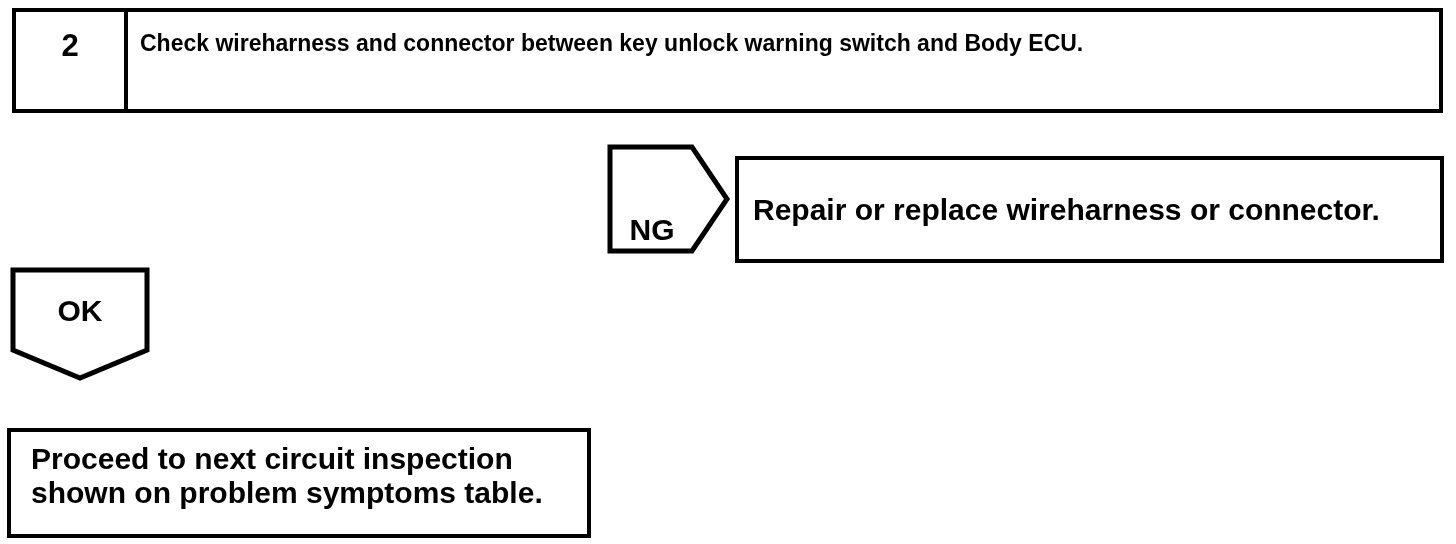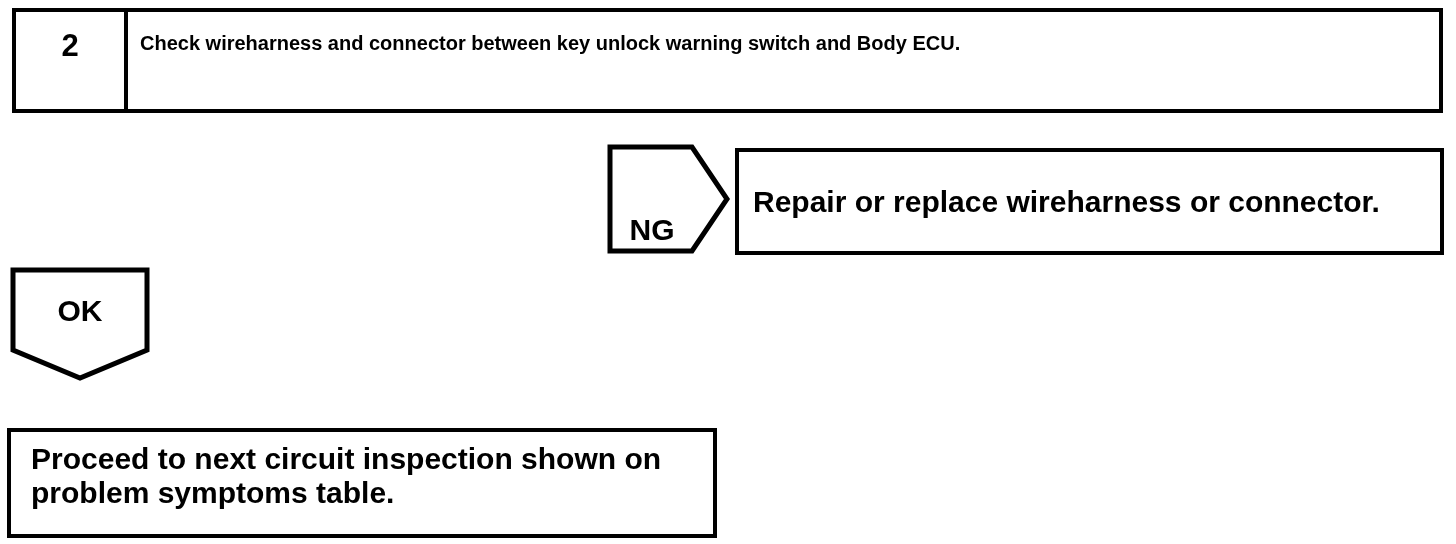--- a/index.html
+++ b/index.html
@@ -39,21 +39,21 @@
     font-size: 31px;
     box-sizing: border-box;
   }
   .step-title-cell {
     flex: 1;
     padding: 14px 0 0 12px;
     box-sizing: border-box;
   }
   .step-title-text {
     width: 1230px;
-    font-size: 20px;
+    font-size: 23px;
     line-height: 34px;
   }
 
   
   .ng-shape {
     position: absolute;
     left: 607px;
     top: 144px;
     width: 124px;
     height: 110px;
@@ -68,21 +68,21 @@
     line-height: 110px;
     text-align: center;
     font-size: 30px;
     margin-top: 31px;
   }
 
   
   .repair-box {
     position: absolute;
     left: 735px;
-    top: 148px;
+    top: 156px;
     width: 709px;
     height: 107px;
     border: 4px solid #000;
     box-sizing: border-box;
     display: flex;
     align-items: center;
     padding-left: 14px;
     font-size: 30px;
   }
 
@@ -104,21 +104,21 @@
     line-height: 82px;
     text-align: center;
     font-size: 30px;
   }
 
   
   .next-box {
     position: absolute;
     left: 7px;
     top: 428px;
-    width: 710px;
+    width: 584px;
     height: 110px;
     border: 4px solid #000;
     box-sizing: border-box;
     padding: 10px 18px 0 20px;
     font-size: 30px;
     line-height: 34px;
   }
 </style>
 </head>
 <body>

